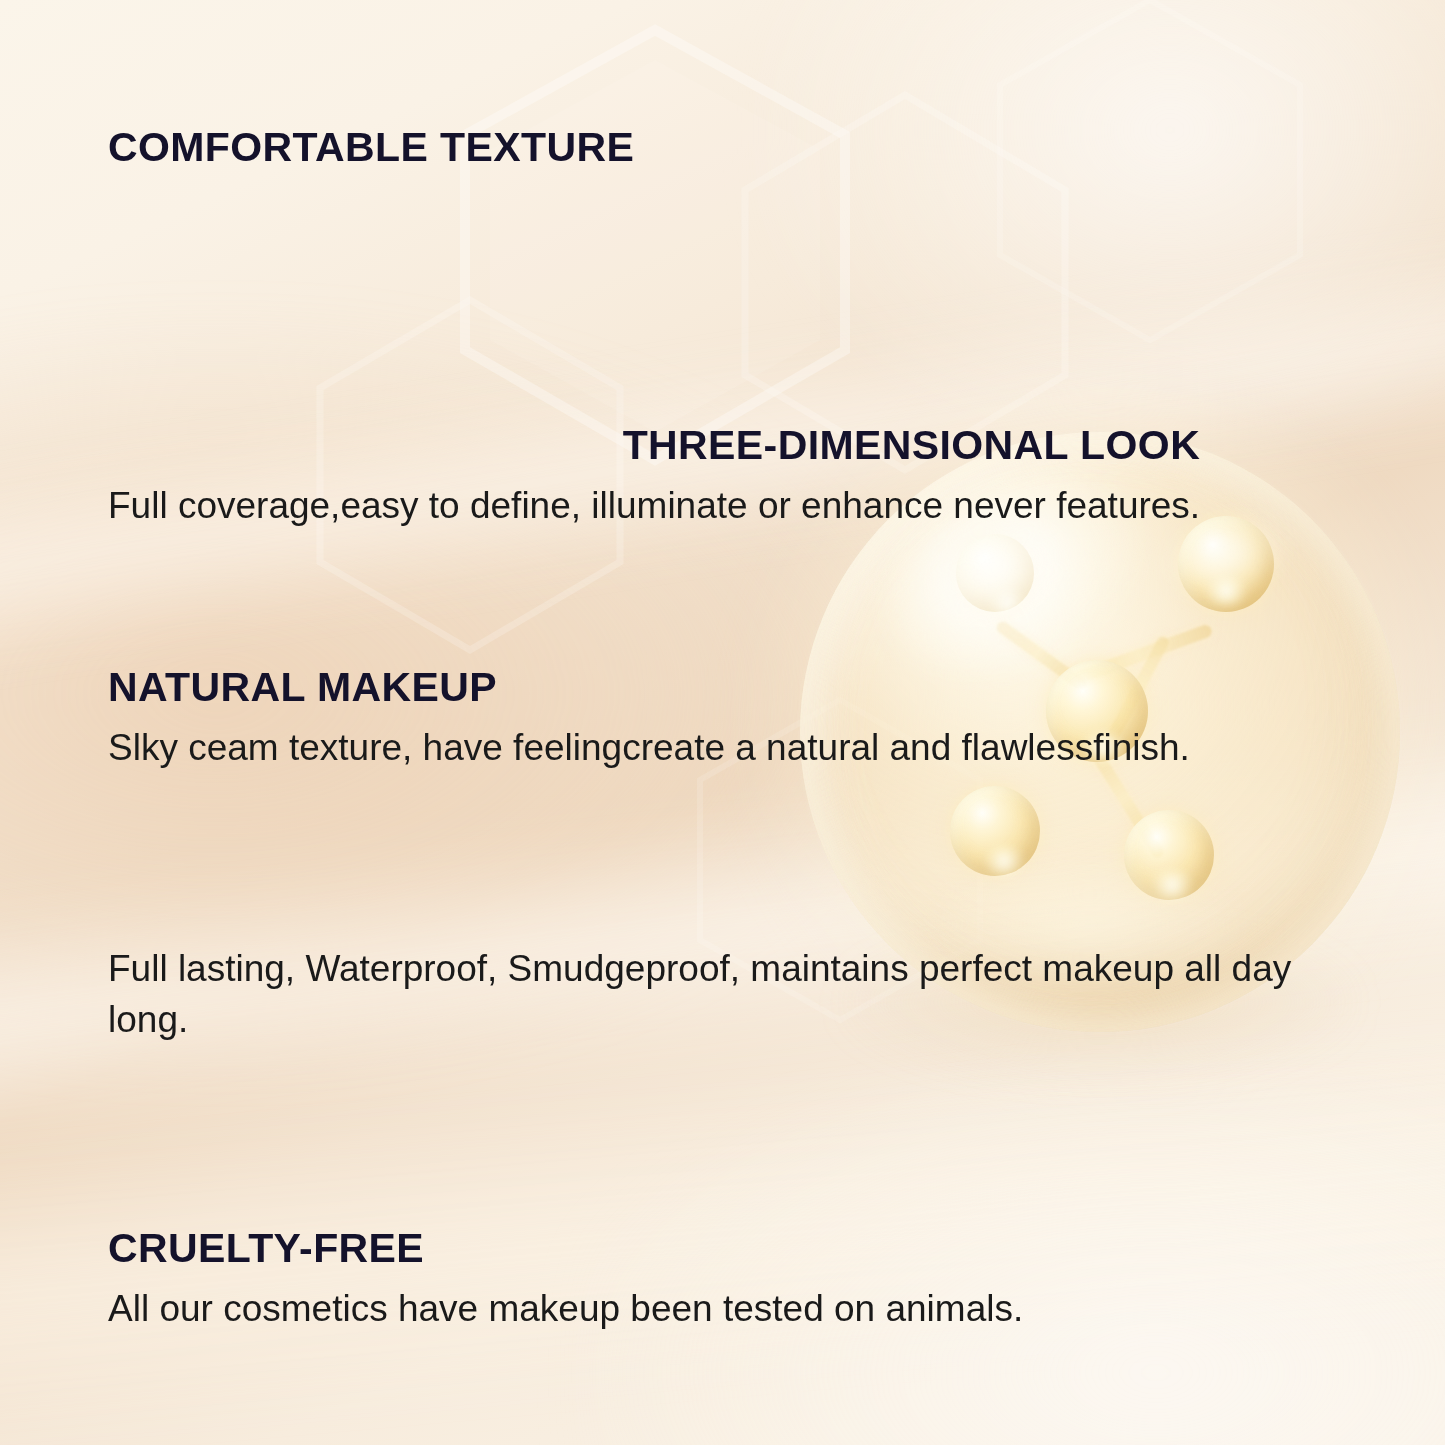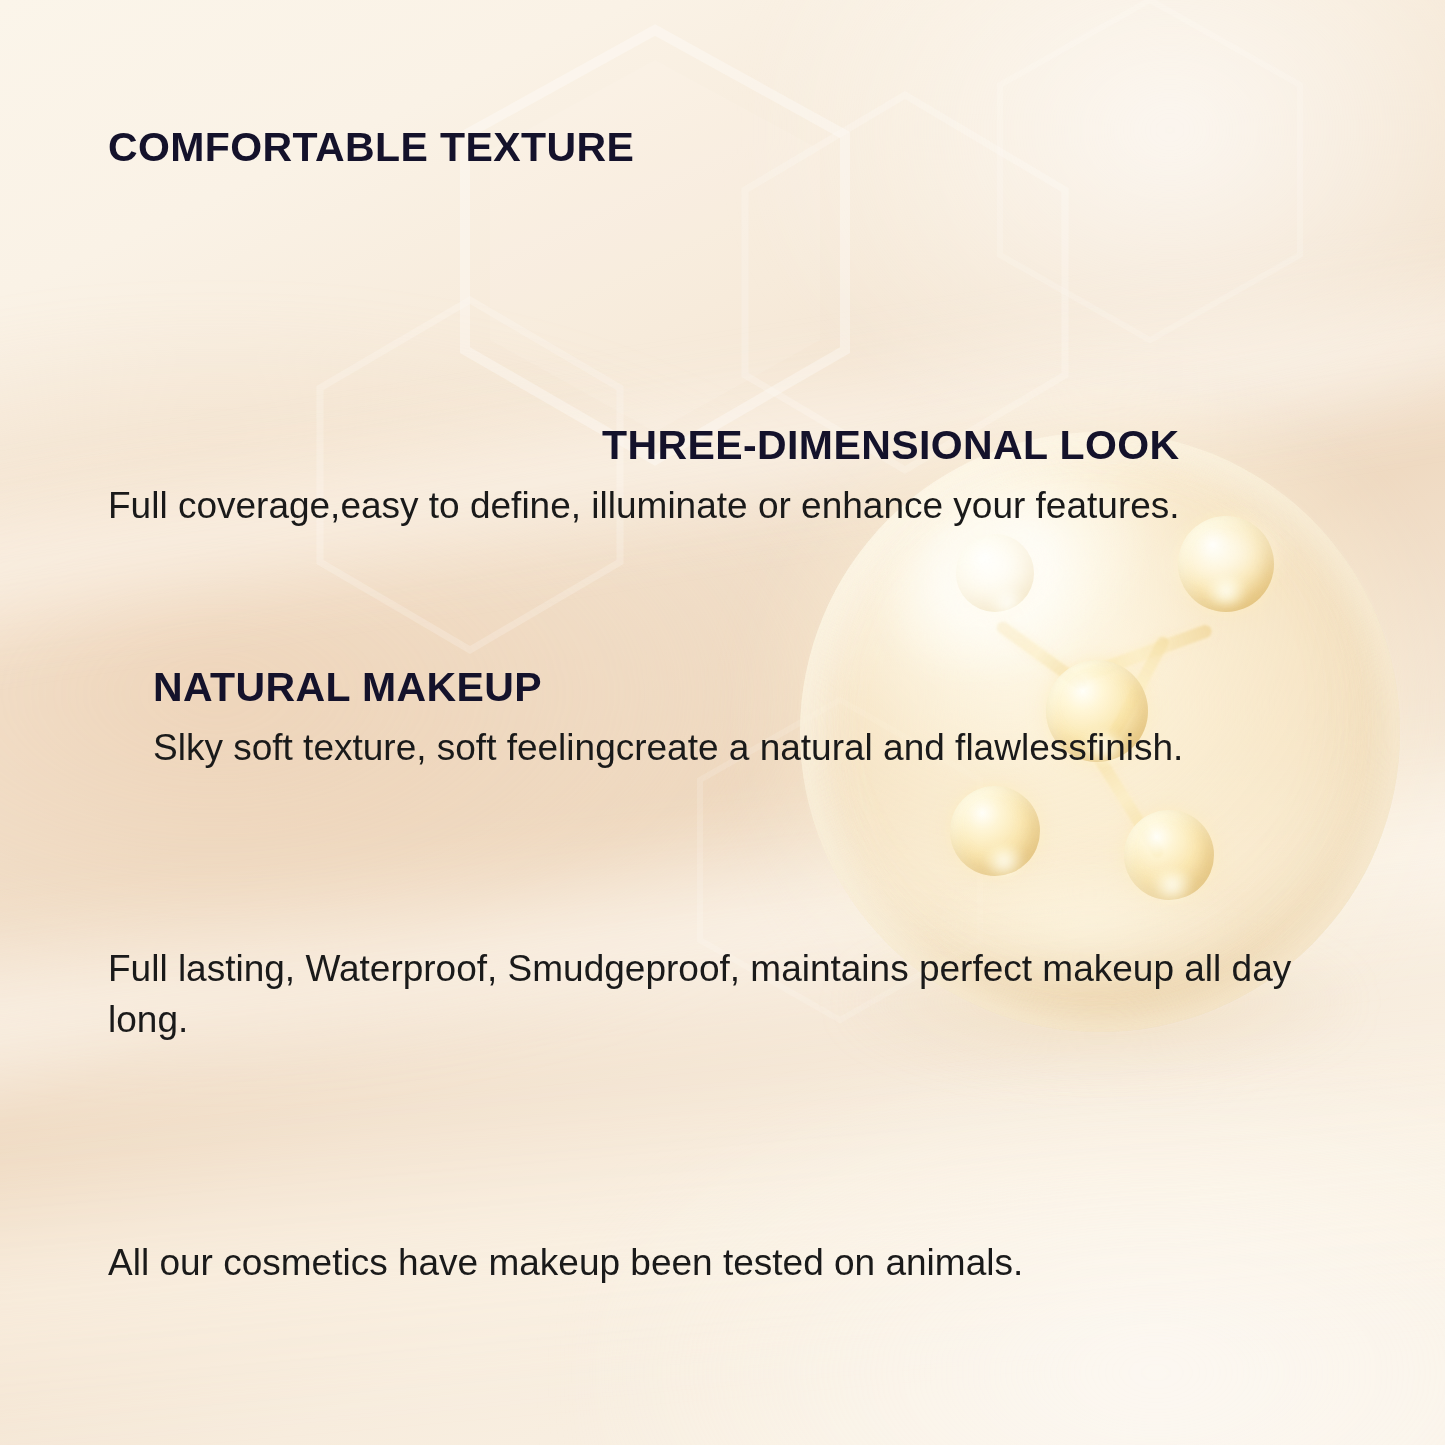--- a/index.html
+++ b/index.html
@@ -297,21 +297,21 @@
     margin: 12px 0 0 0;
     color: #1a1a1a;
     font-weight: normal;
     font-size: 37px;
     line-height: 1.37;
     max-width: 1255px;
   }
 
   .f1 { top: 125px; }
   .f2 { top: 423px; text-align: right; }
-  .f3 { top: 665px; margin-left: 45px; }
+  .f3 { top: 665px; }
   .f4 { top: 932px; }
   .f5 { top: 1226px; }
 </style>
 </head>
 <body>
 
 <div id="poster">
 
   <div class="bg-base"></div>
   <div class="bg-warm-left"></div>
@@ -367,30 +367,31 @@
   </div>
 
   <div class="content">
 
     <div class="feature f1">
       <h2 class="feature-title">COMFORTABLE TEXTURE</h2>
     </div>
 
     <div class="feature f2">
       <h2 class="feature-title">THREE-DIMENSIONAL LOOK</h2>
-      <p class="feature-desc">Full coverage,easy to define, illuminate or enhance your features.</p>
+      <p class="feature-desc">Full coverage,easy to define, illuminate or enhance never features.</p>
     </div>
 
     <div class="feature f3">
       <h2 class="feature-title">NATURAL MAKEUP</h2>
-      <p class="feature-desc">Slky soft texture, soft feelingcreate a natural and flawlessfinish.</p>
+      <p class="feature-desc">Slky ceam texture, have feelingcreate a natural and flawlessfinish.</p>
     </div>
 
     <div class="feature f4">
       <p class="feature-desc">Full lasting, Waterproof, Smudgeproof, maintains perfect makeup all day long.</p>
     </div>
 
     <div class="feature f5">
+      <h2 class="feature-title">CRUELTY-FREE</h2>
       <p class="feature-desc">All our cosmetics have makeup been tested on animals.</p>
     </div>
 
   </div>
 </div>
 
 </body></html>

